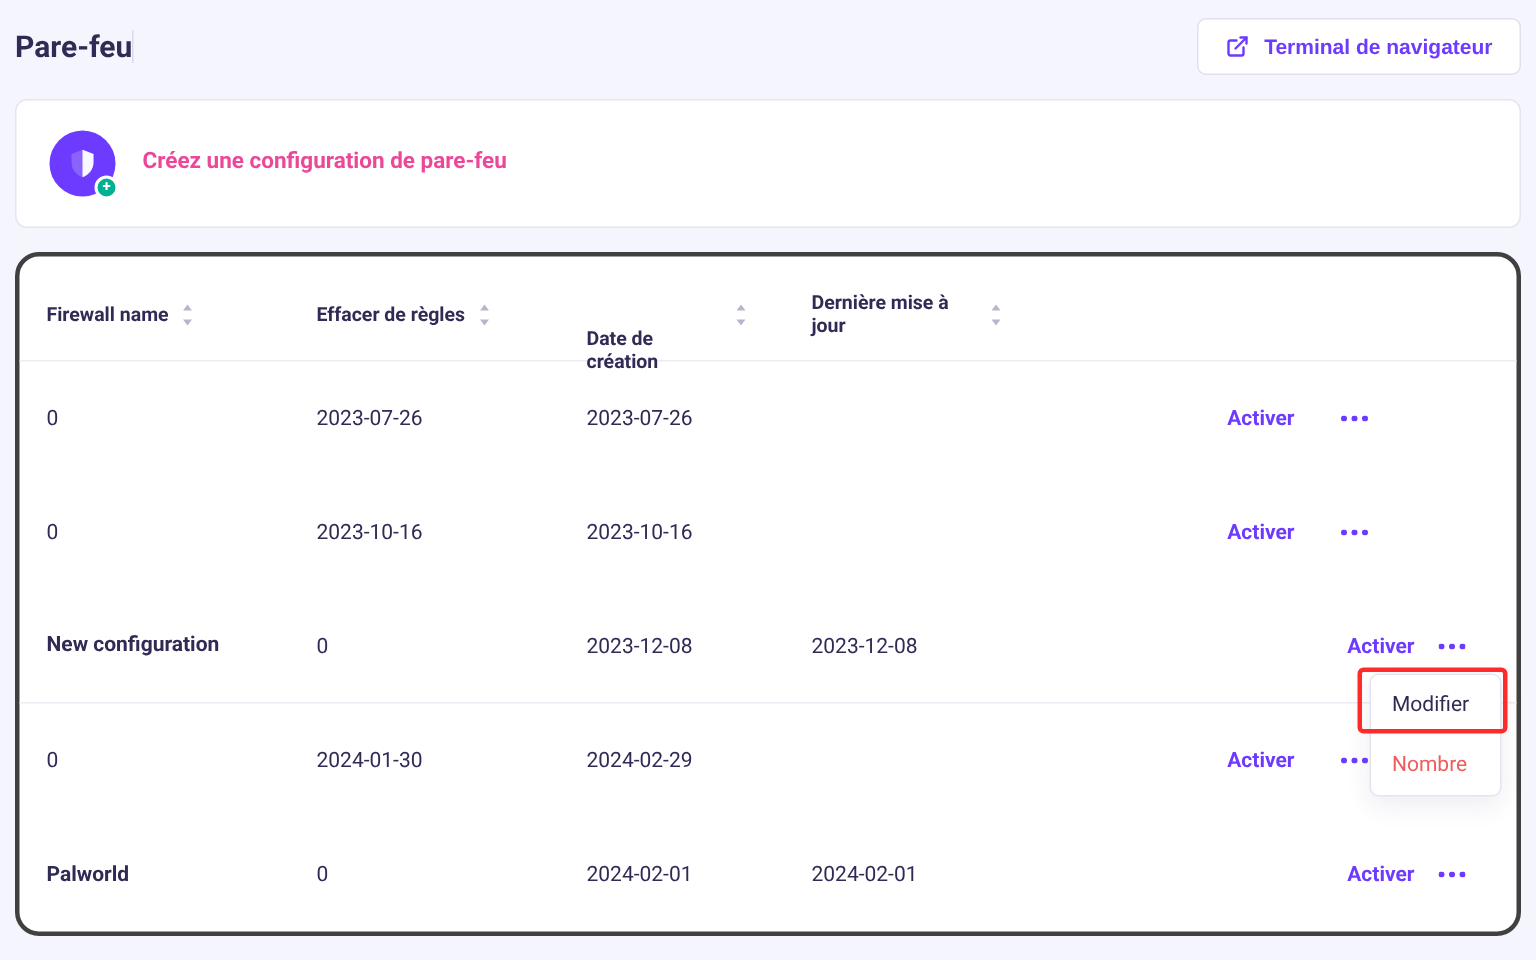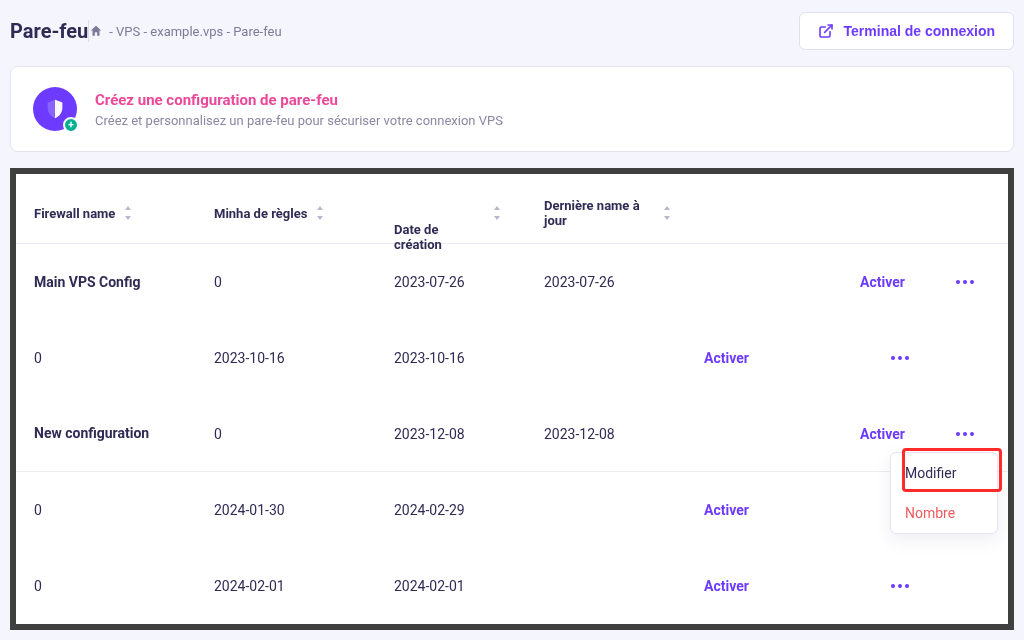--- a/index.html
+++ b/index.html
@@ -80,51 +80,51 @@
     border-radius: 50%;
     background: #00b090;
     border: 2px solid #fff;
     display:flex;align-items:center;justify-content:center;
     font-size: 10px; color:#fff; font-weight:700; line-height:1;
   }
   .card-title { font-size: 15px; font-weight: 700; color:#ec4899; margin-bottom: 4px;}
   .card-sub { font-size: 13px; color:#8a88a2; }
   .table-panel {
     background:#fff;
-    border:6px solid #404040;
-    border-radius:0;
+    border:3px solid #404040;
+    border-radius:16px;
     overflow: visible;
   }
   .thead-row, .tbody-row {
     display:grid;
     grid-template-columns: 180px 180px 150px 160px 1fr 80px 50px;
     align-items:center;
     padding: 0 18px;
   }
   .thead-row { height: 70px; border-bottom:1px solid #ececf4; }
   .thead-row .th {
     display:flex; align-items:center; gap:8px;
     font-size:13px; font-weight:700; color:#2f2b55;
   }
   .sort-icon { color:#b8b6cc; display:flex; }
   .tbody-row { height: 76px; border-bottom:1px solid #ececf4; font-size:14px; }
   .tbody-row:last-child { border-bottom:none; }
   .fname { font-weight:700; color:#2f2b55; max-width:160px; line-height:1.35;}
   .cell { color:#2f2b55; }
-  .activate { color:#6d3bff; font-weight:700; text-align:left; cursor:pointer; }
+  .activate { color:#6d3bff; font-weight:700; text-align:right; cursor:pointer; }
   .more-btn { color:#6d3bff; display:flex; justify-content:center; cursor:pointer; }
   .row-wrap { position: relative; }
   .dropdown {
     position:absolute;
     top: 56px; right: 10px;
     background:#fff;
     border:1px solid #e5e4f0;
     border-radius:6px;
     box-shadow: 0 6px 18px rgba(40,30,90,0.08);
-    width: 108px;
+    width: 88px;
     z-index: 5;
   }
   .dropdown-item {
     padding: 12px 14px;
     font-size:14px;
     cursor:pointer;
   }
   .dropdown-item.mod { color:#2f2b55; }
   .dropdown-item.del { color:#f05c5c; }
   .highlight-box {
@@ -138,98 +138,88 @@
   }
   svg { display:block; }
 </style>
 </head>
 <body>
 
 <div class="topbar">
   <div class="topbar-left">
     <div class="page-title">Pare-feu</div>
     <div class="divider-v"></div>
-    <div class="breadcrumb">
-      <span class="home-icon">
-        <svg width="14" height="14" viewBox="0 0 24 24" fill="currentColor">
-            <path d="M12 3l9 8h-3v9h-4v-6H10v6H6v-9H3z"></path>
-          </svg>
-      </span>
-      <span>- VPS - example.vps - Pare-feu</span>
-    </div>
   </div>
   <button class="terminal-btn">
     <span>
       <svg width="16" height="16" viewBox="0 0 24 24" fill="none" stroke="currentColor" stroke-width="2.4" stroke-linecap="round" stroke-linejoin="round">
           <path d="M18 13v6a2 2 0 0 1-2 2H5a2 2 0 0 1-2-2V8a2 2 0 0 1 2-2h6"></path>
           <polyline points="15 3 21 3 21 9"></polyline>
           <line x1="10" y1="14" x2="21" y2="3"></line>
         </svg>
     </span>
-    <span>Terminal de connexion</span>
+    <span>Terminal de navigateur</span>
   </button>
 </div>
 
 <div class="card">
   <div class="shield-badge">
     <svg width="22" height="22" viewBox="0 0 24 24" fill="currentColor">
         <path d="M12 2l8 3v6c0 5-3.4 9.3-8 11-4.6-1.7-8-6-8-11V5l8-3z" fill="#8a63ff"></path>
         <path d="M12 2l8 3v6c0 5-3.4 9.3-8 11V2z" fill="#fff" opacity="0.95"></path>
       </svg>
     <span class="plus-bubble">+</span>
   </div>
   <div>
     <div class="card-title">Créez une configuration de pare-feu</div>
-    <div class="card-sub">Créez et personnalisez un pare-feu pour sécuriser votre connexion VPS</div>
   </div>
 </div>
 
 <div class="table-panel">
   <div class="thead-row">
     <div class="th">
       <span>Firewall name</span>
       <span class="sort-icon">
           <svg width="10" height="14" viewBox="0 0 10 14">
             <path d="M5 0l3 4H2zM5 14l3-4H2z" fill="currentColor"></path>
           </svg>
         </span>
     </div>
     <div class="th">
-      <span>Minha de règles</span>
+      <span>Effacer de règles</span>
       <span class="sort-icon">
           <svg width="10" height="14" viewBox="0 0 10 14">
             <path d="M5 0l3 4H2zM5 14l3-4H2z" fill="currentColor"></path>
           </svg>
         </span>
     </div>
     <div class="th">
       <span style="max-width:90px;margin-top:48px;">Date de création</span>
       <span class="sort-icon">
           <svg width="10" height="14" viewBox="0 0 10 14">
             <path d="M5 0l3 4H2zM5 14l3-4H2z" fill="currentColor"></path>
           </svg>
         </span>
     </div>
     <div class="th">
-      <span style="max-width:110px;">Dernière name à jour</span>
+      <span style="max-width:110px;">Dernière mise à jour</span>
       <span class="sort-icon">
           <svg width="10" height="14" viewBox="0 0 10 14">
             <path d="M5 0l3 4H2zM5 14l3-4H2z" fill="currentColor"></path>
           </svg>
         </span>
     </div>
     <div></div>
       <div></div>
       <div></div>
   </div>
 
   <div id="tbody">
       <div class="row-wrap">
         <div class="tbody-row">
-          <div class="fname">Main VPS Config</div>
           <div class="cell">0</div>
           <div class="cell">2023-07-26</div>
           <div class="cell">2023-07-26</div>
           <div></div>
           <div class="activate">Activer</div>
           <div class="more-btn">
             <span>
               <svg width="18" height="4" viewBox="0 0 18 4" fill="currentColor">
                 <circle cx="2" cy="2" r="2"></circle>
                 <circle cx="9" cy="2" r="2"></circle>
@@ -294,20 +284,21 @@
                 <circle cx="2" cy="2" r="2"></circle>
                 <circle cx="9" cy="2" r="2"></circle>
                 <circle cx="16" cy="2" r="2"></circle>
               </svg>
             </span>
           </div>
         </div>
       </div>
       <div class="row-wrap">
         <div class="tbody-row">
+          <div class="fname">Palworld</div>
           <div class="cell">0</div>
           <div class="cell">2024-02-01</div>
           <div class="cell">2024-02-01</div>
           <div></div>
           <div class="activate">Activer</div>
           <div class="more-btn">
             <span>
               <svg width="18" height="4" viewBox="0 0 18 4" fill="currentColor">
                 <circle cx="2" cy="2" r="2"></circle>
                 <circle cx="9" cy="2" r="2"></circle>

